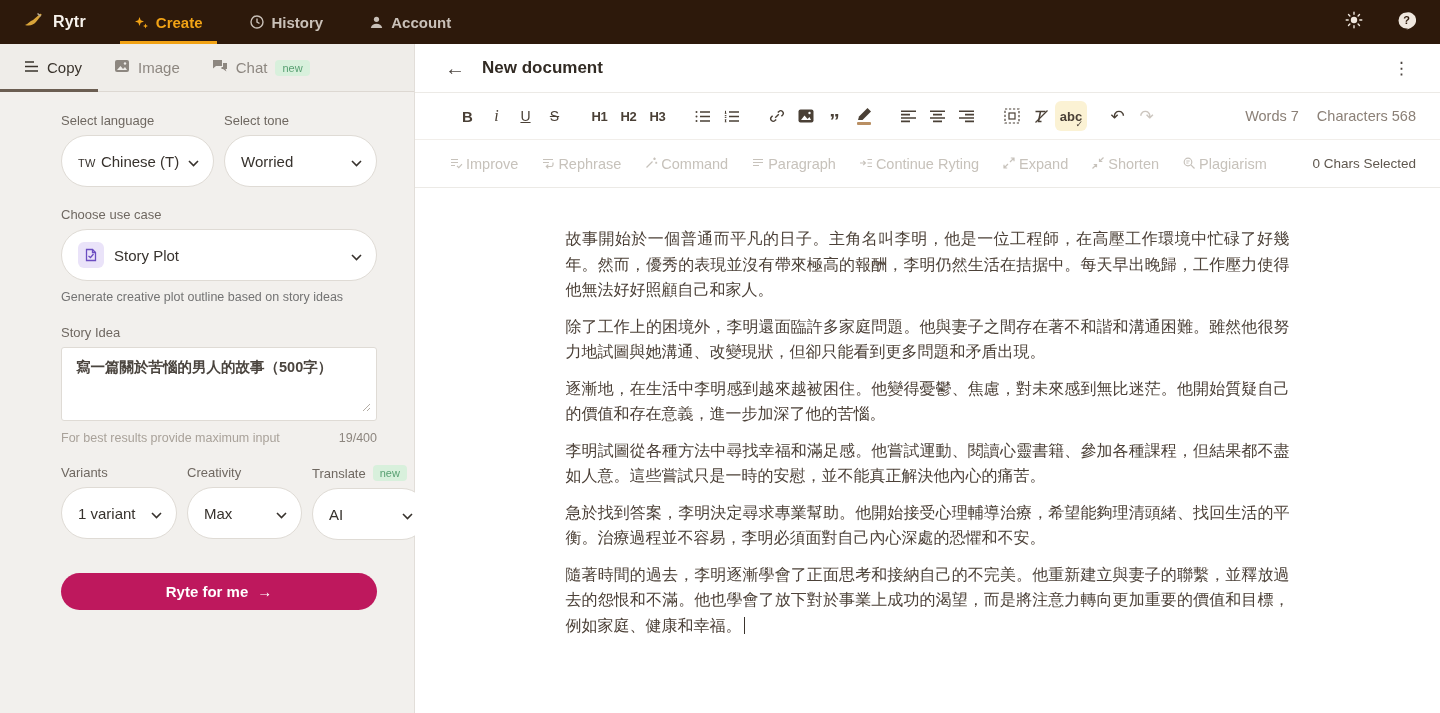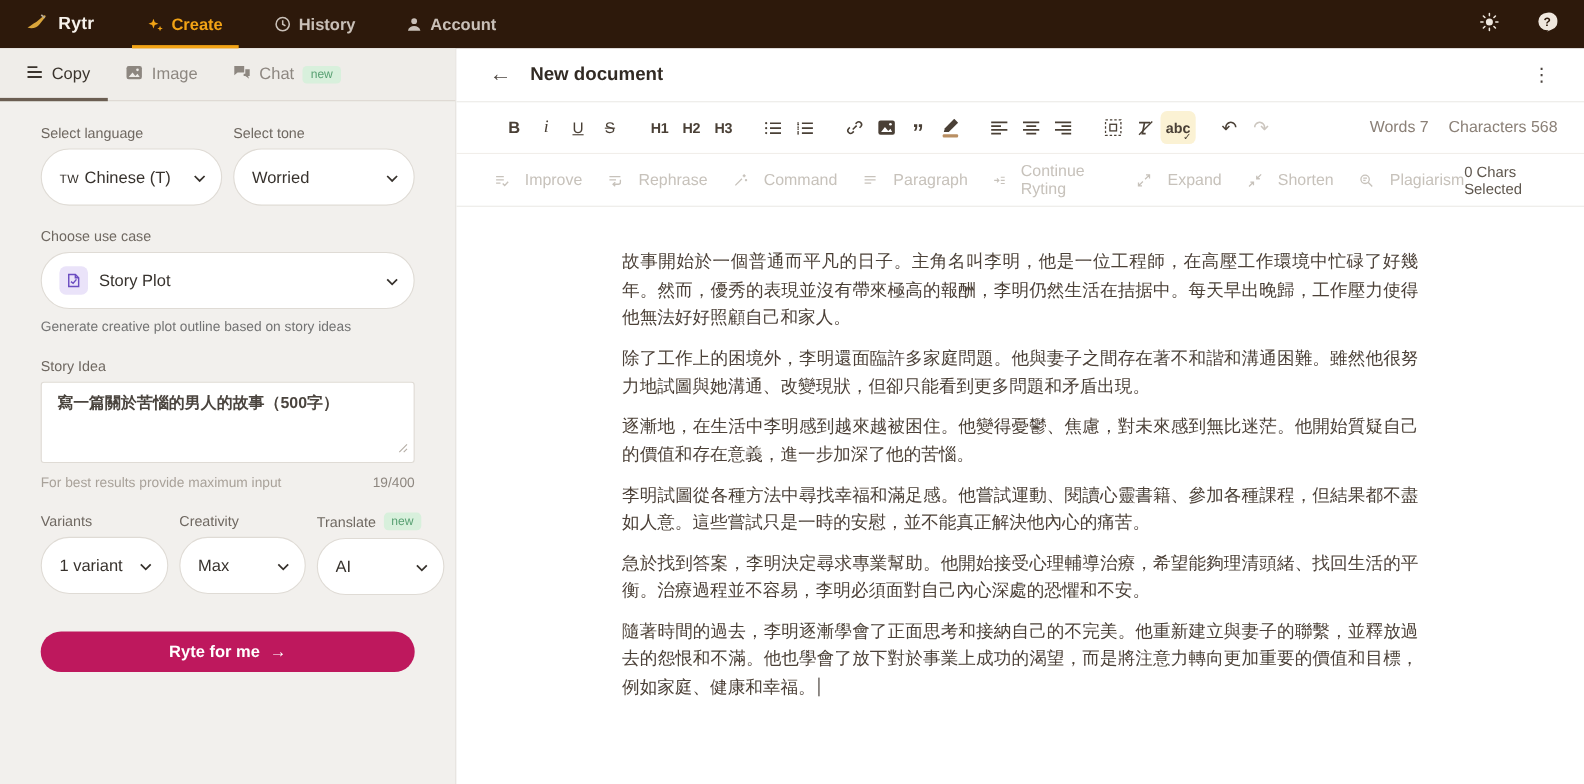--- a/index.html
+++ b/index.html
@@ -25,21 +25,21 @@
 
   
   .side-tabs { height:48px; display:flex; align-items:stretch; border-bottom:1px solid #ddd8d2; background:#efede9; flex:0 0 auto; }
   .side-tab { display:flex; align-items:center; gap:8px; font-size:15px; color:#8d8780; cursor:pointer; padding:0 16px; position:relative; }
   .side-tab:first-child { padding-left:24px; }
   .side-tab.active { color:#3a342d; font-weight:normal; }
   .side-tab.active::after { content:""; position:absolute; left:0; right:0; bottom:-1px; height:3px; background:#6b5e52; }
   .badge-new { background:#d8f0dc; color:#58a072; font-size:11px; font-weight:normal; padding:2px 7px; border-radius:4px; }
 
   
-  .side-content { padding:21px 37px 0; flex:1; }
+  .side-content { padding:21px 37px 0; flex:1;margin-left:24px; }
   .field-label { font-size:13px; color:#6f6861; margin-bottom:7px; display:flex; align-items:center; gap:7px; }
   .two-col { display:grid; grid-template-columns:1fr 1fr; column-gap:10px; }
   .three-col { display:grid; grid-template-columns:116px 115px 116px; column-gap:10px; }
   .pill { background:#fff; border:1px solid #dfdbd5; border-radius:9999px; height:52px; display:flex; align-items:center; padding:0 14px 0 16px; font-size:15px; color:#37322d; cursor:pointer; }
   .pill .pill-text { flex:1; white-space:nowrap; overflow:hidden; }
   .sc { font-size:11px; letter-spacing:.4px; margin-right:5px; color:#37322d; }
   .chev { flex:0 0 auto; margin-left:6px; }
   .usecase-icon { width:26px; height:26px; border-radius:6px; background:#eae3f9; display:flex; align-items:center; justify-content:center; margin-right:10px; flex:0 0 auto; }
   .helper { font-size:12.5px; color:#737373; margin-top:9px; }
   .section-gap { margin-top:20px; }
@@ -72,21 +72,21 @@
   .pen-bar { width:14px; height:3px; background:#b98f63; border-radius:1px; }
   .spell-btn { background:#fbf2d4; position:relative; width:32px; }
   .spell-abc { font-size:13px; font-weight:bold; letter-spacing:0; }
   .spell-check { position:absolute; right:4px; bottom:2px; font-size:9px; color:#4a4036; }
   .fmt-undo { font-size:17px; }
   .fmt-redo { font-size:17px; color:#ccc6bf; }
   .fmt-stats { margin-left:auto; display:flex; gap:18px; font-size:14.5px; color:#8b8077; }
 
   
   .ai-bar { height:48px; display:flex; align-items:center; padding:0 24px 0 34px; border-bottom:1px solid #eceae6; flex:0 0 auto; }
-  .ai-item { display:flex; align-items:center; gap:14px; font-size:14.5px; color:#c7c2bb; cursor:default; }
+  .ai-item { display:flex; gap:3px; font-size:14.5px; color:#c7c2bb; cursor:default; }
   .ai-item + .ai-item { margin-left:23px; }
   .ai-item svg { display:block; }
   .ai-selection { margin-left:auto; font-size:13.5px; color:#5f574e; }
 
   
   .doc-body { flex:1; overflow:hidden; padding-top:38px; }
   .doc-col { width:724px; margin:0 auto; }
   .doc-col p { font-size:16px; line-height:25.5px; color:#4c4138; text-align:justify; margin-bottom:11px; }
   .caret { display:inline-block; width:1.5px; height:17px; background:#3a332c; vertical-align:-3px; margin-left:2px; }
 </style>

